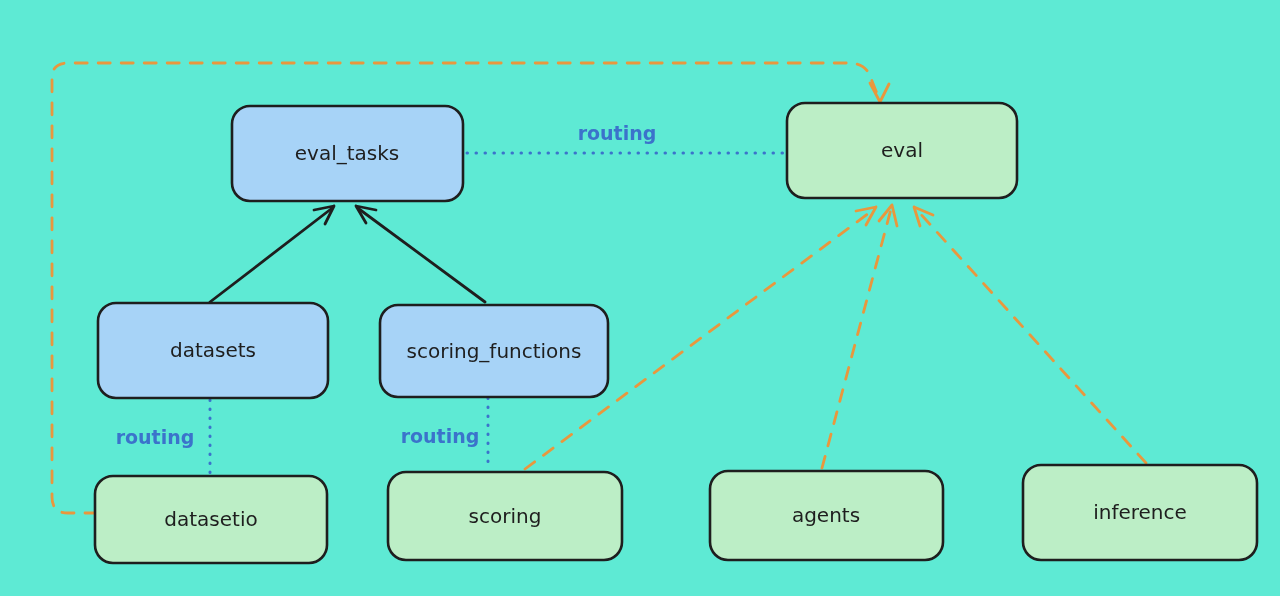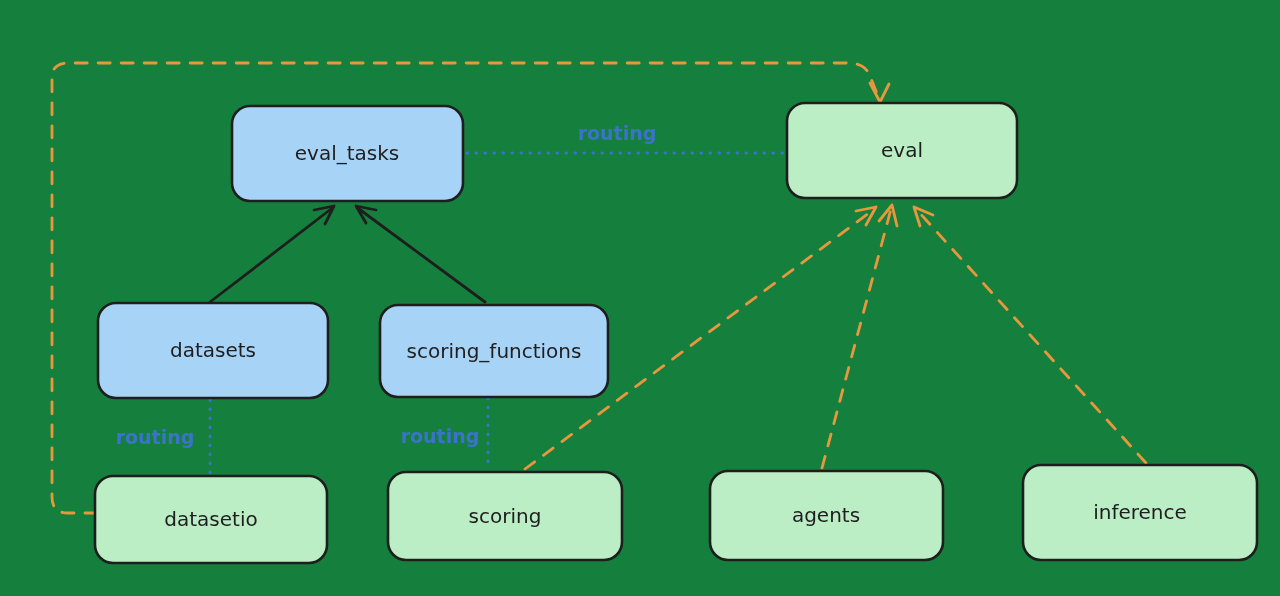--- a/index.html
+++ b/index.html
@@ -4,21 +4,21 @@
 <style>
   html, body {
     margin: 0;
     padding: 0;
     background: #ffffff;
   }
   .canvas {
     position: relative;
     width: 1280px;
     height: 596px;
-    background: #15803d;
+    background: #5eead4;
     overflow: hidden;
     font-family: "DejaVu Sans", sans-serif;
   }
   svg { display: block; }
   .node-rect {
     stroke: #1e1e1e;
     stroke-width: 2.6;
   }
   .node-label {
     font-family: "DejaVu Sans", sans-serif;

